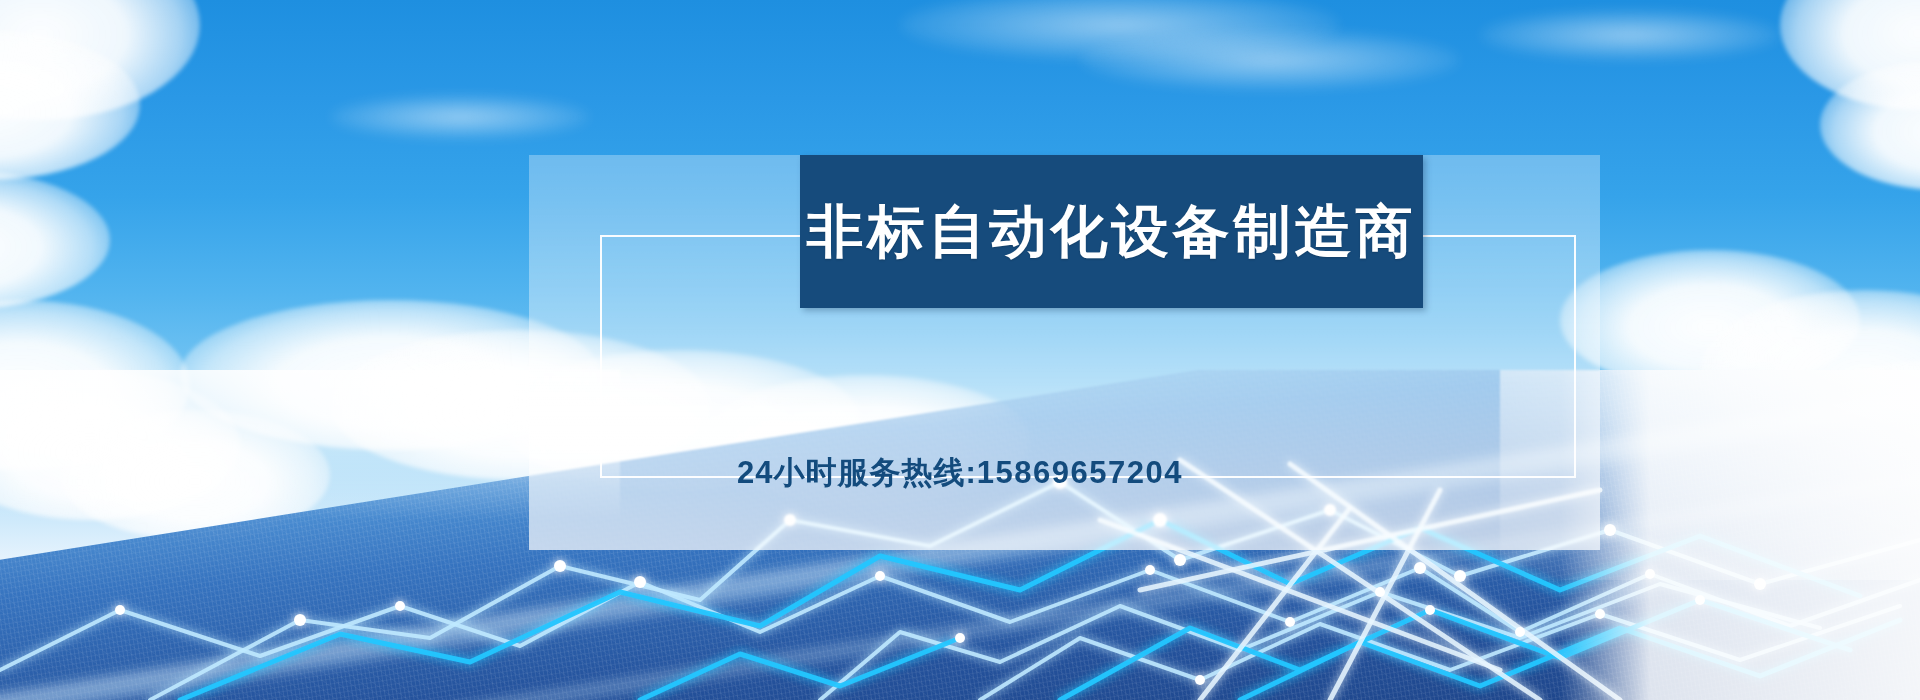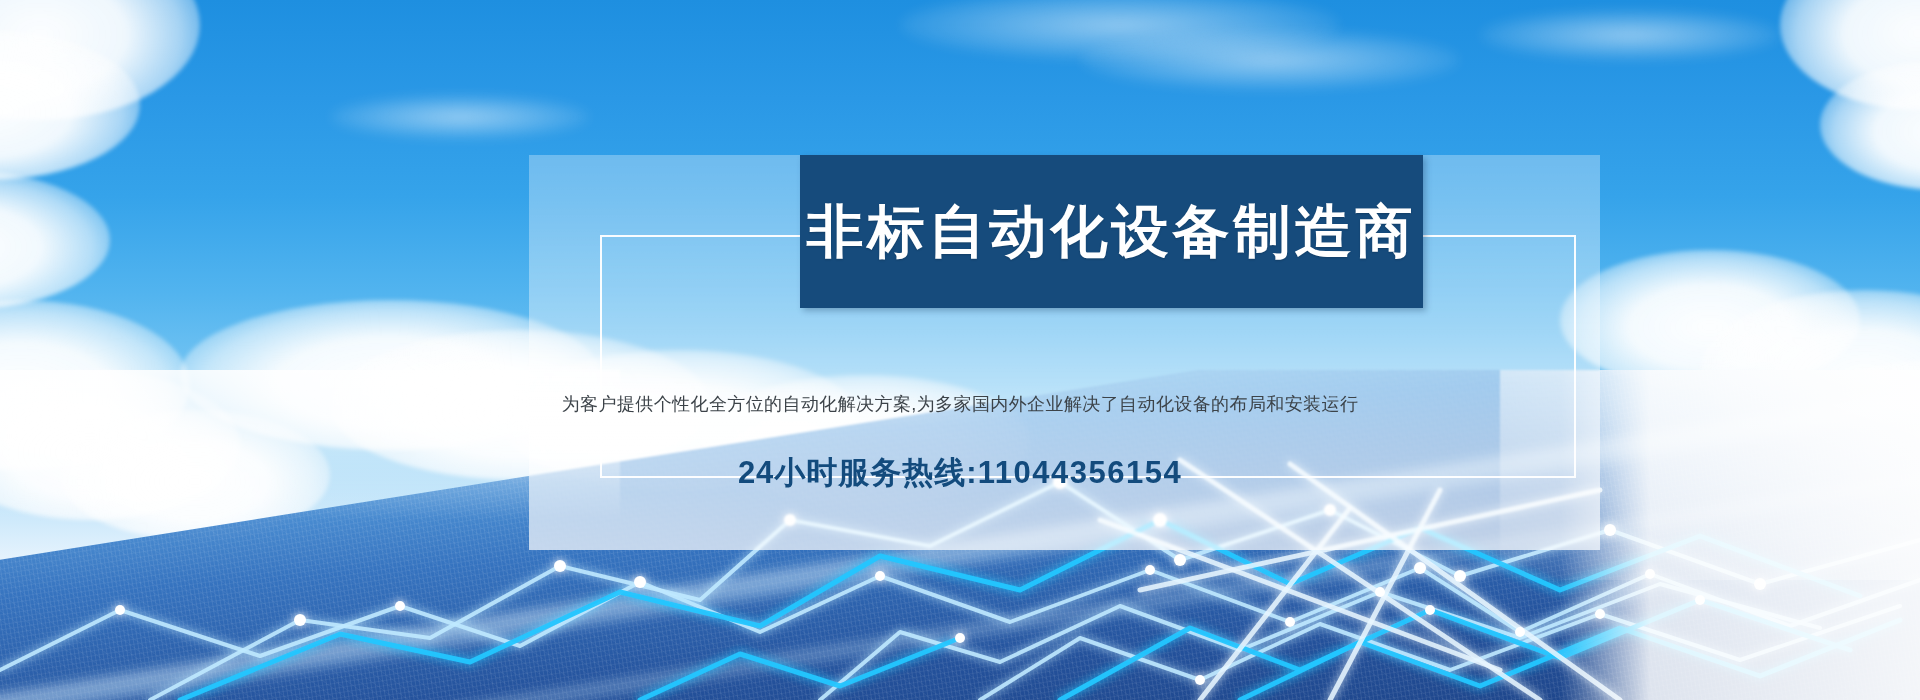--- a/index.html
+++ b/index.html
@@ -329,20 +329,19 @@
   <div class="glass-panel"></div>
   <div class="thin-frame"></div>
 
   <div class="content">
 
     <div class="headline-box">
       <span class="headline-text">非标自动化设备制造商</span>
     </div>
 
 
-    <div class="desc">为客户提供个性化全方位的自动化解决方案,为多家国内外企业解决了自动化设备的布局和安装运行</div>
 
     <div class="hotline">
-      <span>24小时服务热线:</span><span class="num">11044356154</span>
+      <span>24小时服务热线:</span><span class="num">15869657204</span>
     </div>
 
   </div>
 </div>
 
 </body></html>

